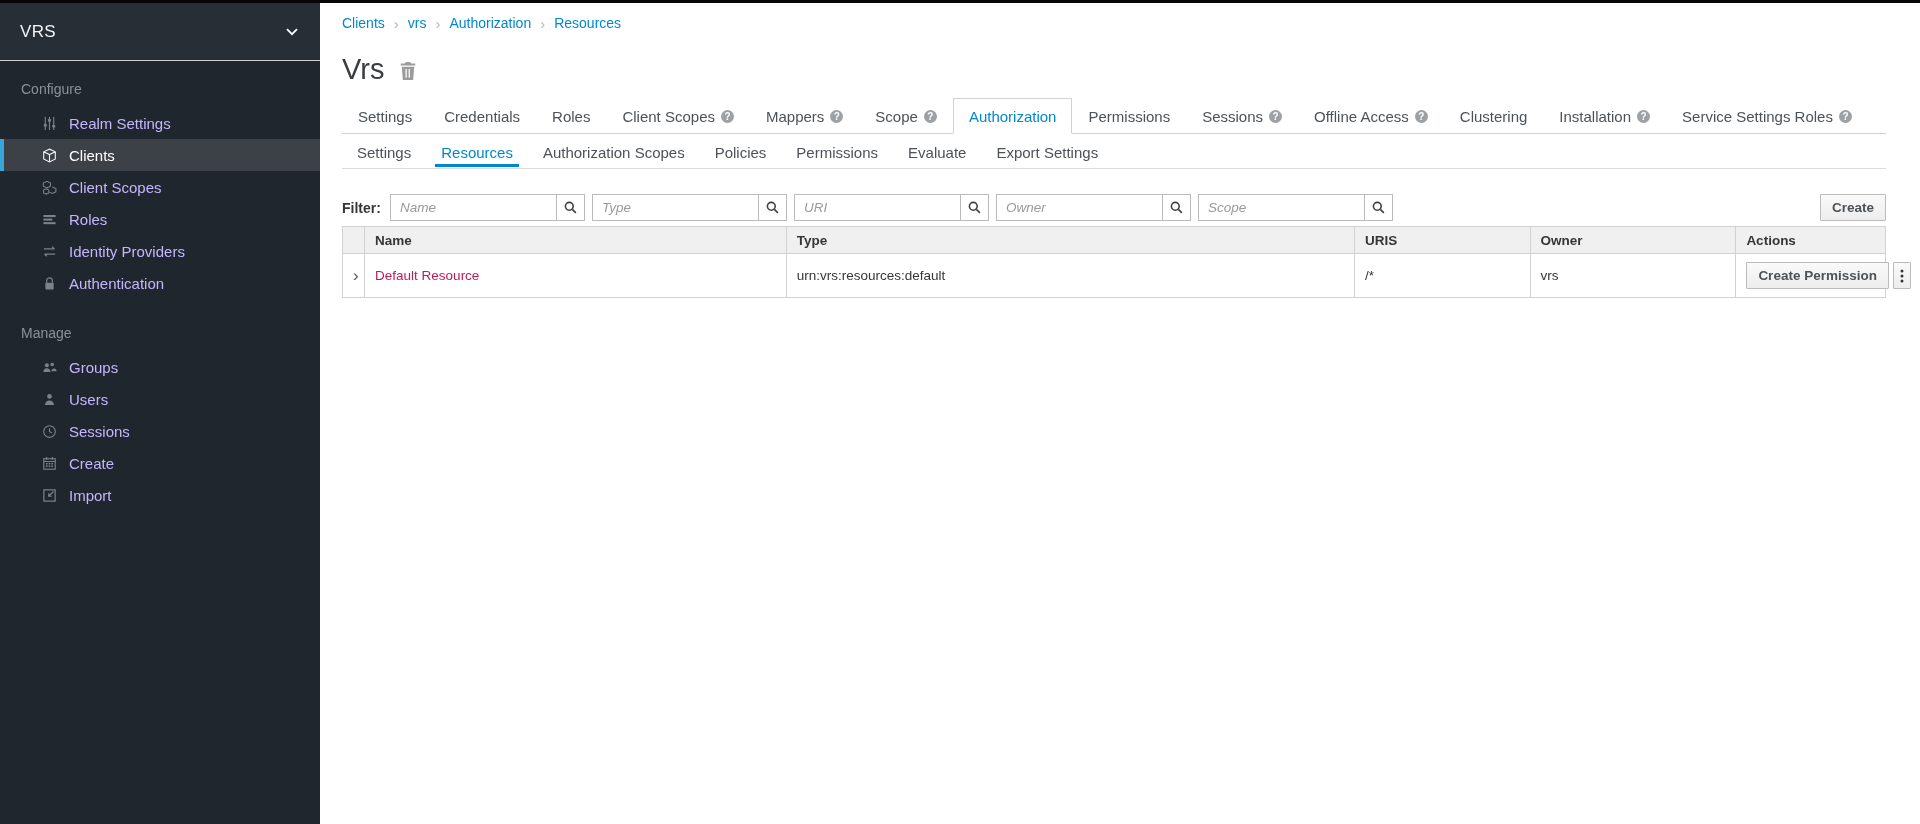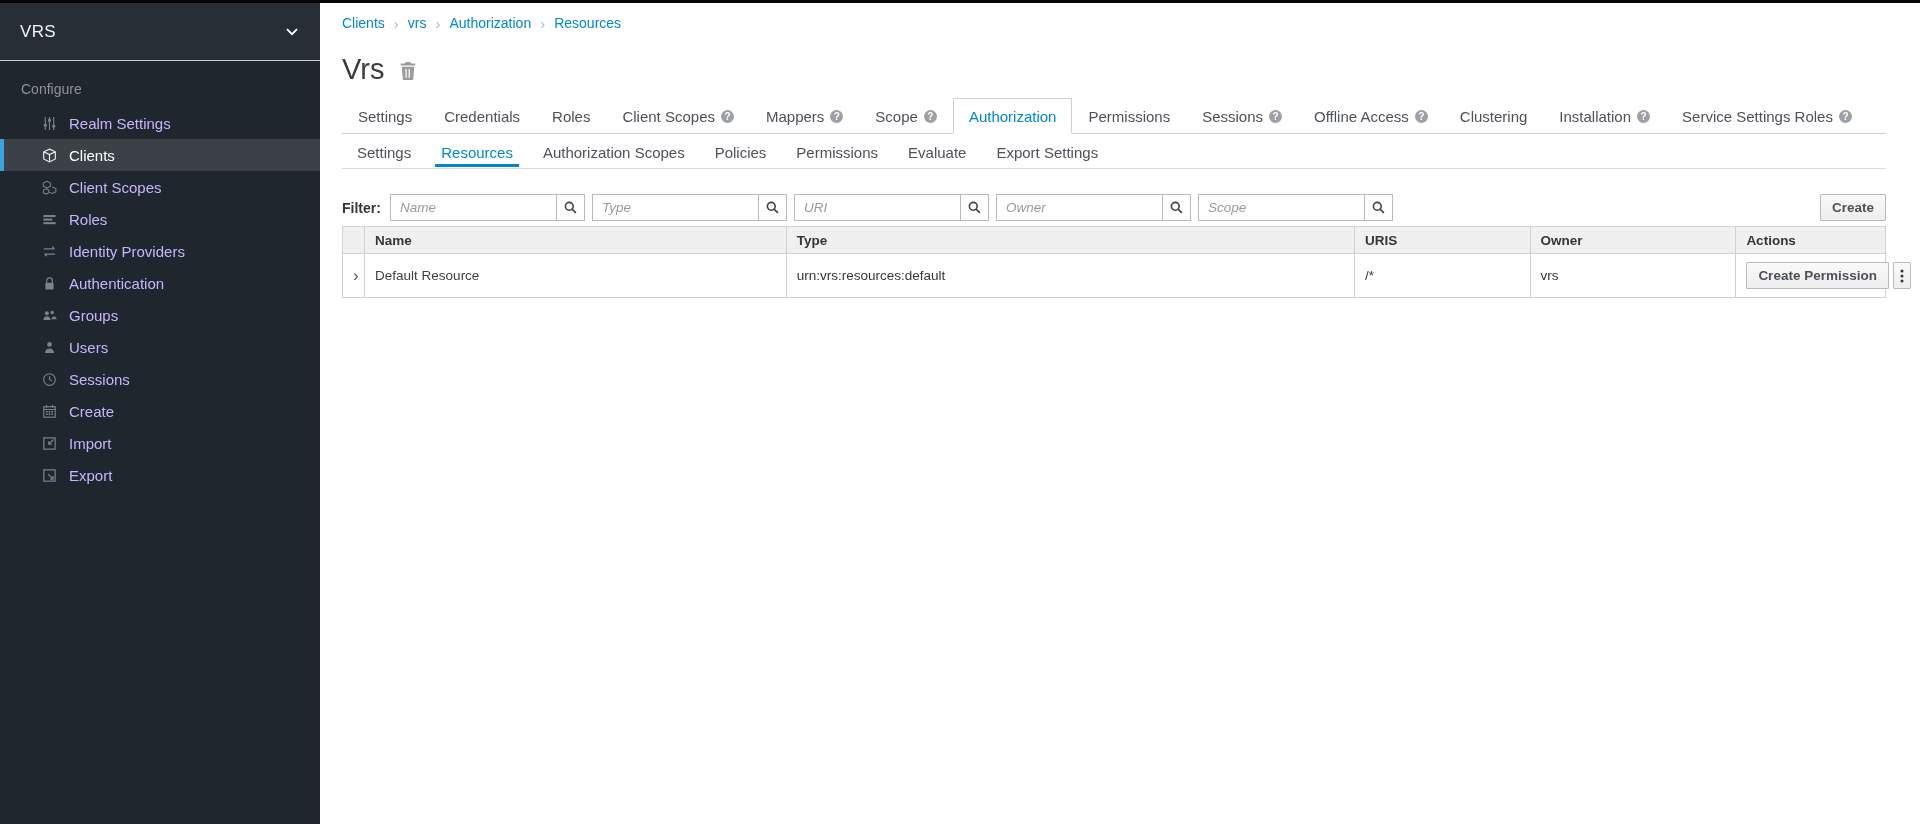--- a/index.html
+++ b/index.html
@@ -89,21 +89,21 @@
   }
   .resources-table td { border:1px solid #d1d1d1; padding:8px 10px; color:#363636; vertical-align:middle; }
   .col-expand { width:22px; }
   .col-name { width:420px; }
   .col-type { width:566px; }
   .col-uris { width:175px; }
   .col-owner { width:205px; }
   .col-actions { width:149px; text-align:center; }
   .expand-cell { text-align:center; padding:4px 2px; }
   .row-chevron { color:#52565c; font-size:17px; line-height:1; cursor:pointer; display:inline-block; }
-  .resource-link { color:#404040; text-decoration:none; cursor:pointer; }
+  .resource-link { color:#be185d; text-decoration:none; cursor:pointer; }
   .actions-cell { padding:3px 4px 3px 8px; white-space:nowrap;text-decoration:underline; }
   .kebab-btn { width:18px; padding:0; display:inline-flex; align-items:center; justify-content:center; margin-left:4px; vertical-align:middle; }
   .cp-btn { vertical-align:middle; }
 </style>
 </head>
 <body>
 
 <div class="topbar"></div>
 
 <aside class="sidebar">
@@ -176,20 +176,21 @@
     <div class="nav-item">
       <span class="nav-icon">
         <svg width="15" height="15" viewBox="0 0 16 16">
             <path d="M5 7.2V4.9a3 3 0 0 1 6 0v2.3" fill="none" stroke="currentColor" stroke-width="1.3"></path>
             <rect x="3.6" y="7.2" width="8.8" height="7.2" rx="0.8" fill="currentColor"></rect>
           </svg>
       </span>
       <span>Authentication</span>
     </div>
 
+    <div class="section-label second">Manage</div>
 
     <div class="nav-item">
       <span class="nav-icon">
         <svg width="15" height="15" viewBox="0 0 16 16" fill="currentColor">
             <circle cx="5.2" cy="5.6" r="2.1"></circle>
             <circle cx="10.9" cy="4.7" r="1.9"></circle>
             <path d="M1.4 12.7c0-2.1 1.7-3.8 3.8-3.8s3.8 1.7 3.8 3.8z"></path>
             <path d="M9.9 11.9c.3-1.8 1.6-3 3.2-2.9 1.4.1 2.5 1.4 2.5 3z"></path>
           </svg>
       </span>
@@ -230,29 +231,20 @@
     <div class="nav-item">
       <span class="nav-icon">
         <svg width="15" height="15" viewBox="0 0 16 16" fill="none" stroke="currentColor" stroke-width="1.3">
             <rect x="2" y="2" width="12" height="12"></rect>
             <path d="M12.3 3.7 7.2 8.8M7.2 5.6v3.2h3.2"></path>
           </svg>
       </span>
       <span>Import</span>
     </div>
 
-    <div class="nav-item">
-      <span class="nav-icon">
-        <svg width="15" height="15" viewBox="0 0 16 16" fill="none" stroke="currentColor" stroke-width="1.3">
-            <rect x="2" y="2" width="12" height="12"></rect>
-            <path d="M6.7 6.7l5.1 5.1M11.8 8.6v3.2H8.6"></path>
-          </svg>
-      </span>
-      <span>Export</span>
-    </div>
   </nav>
 </aside>
 
 <main class="main">
 
   <div class="breadcrumb">
     <a>Clients</a>
     <span class="crumb-sep">›</span>
     <a>vrs</a>
     <span class="crumb-sep">›</span>

